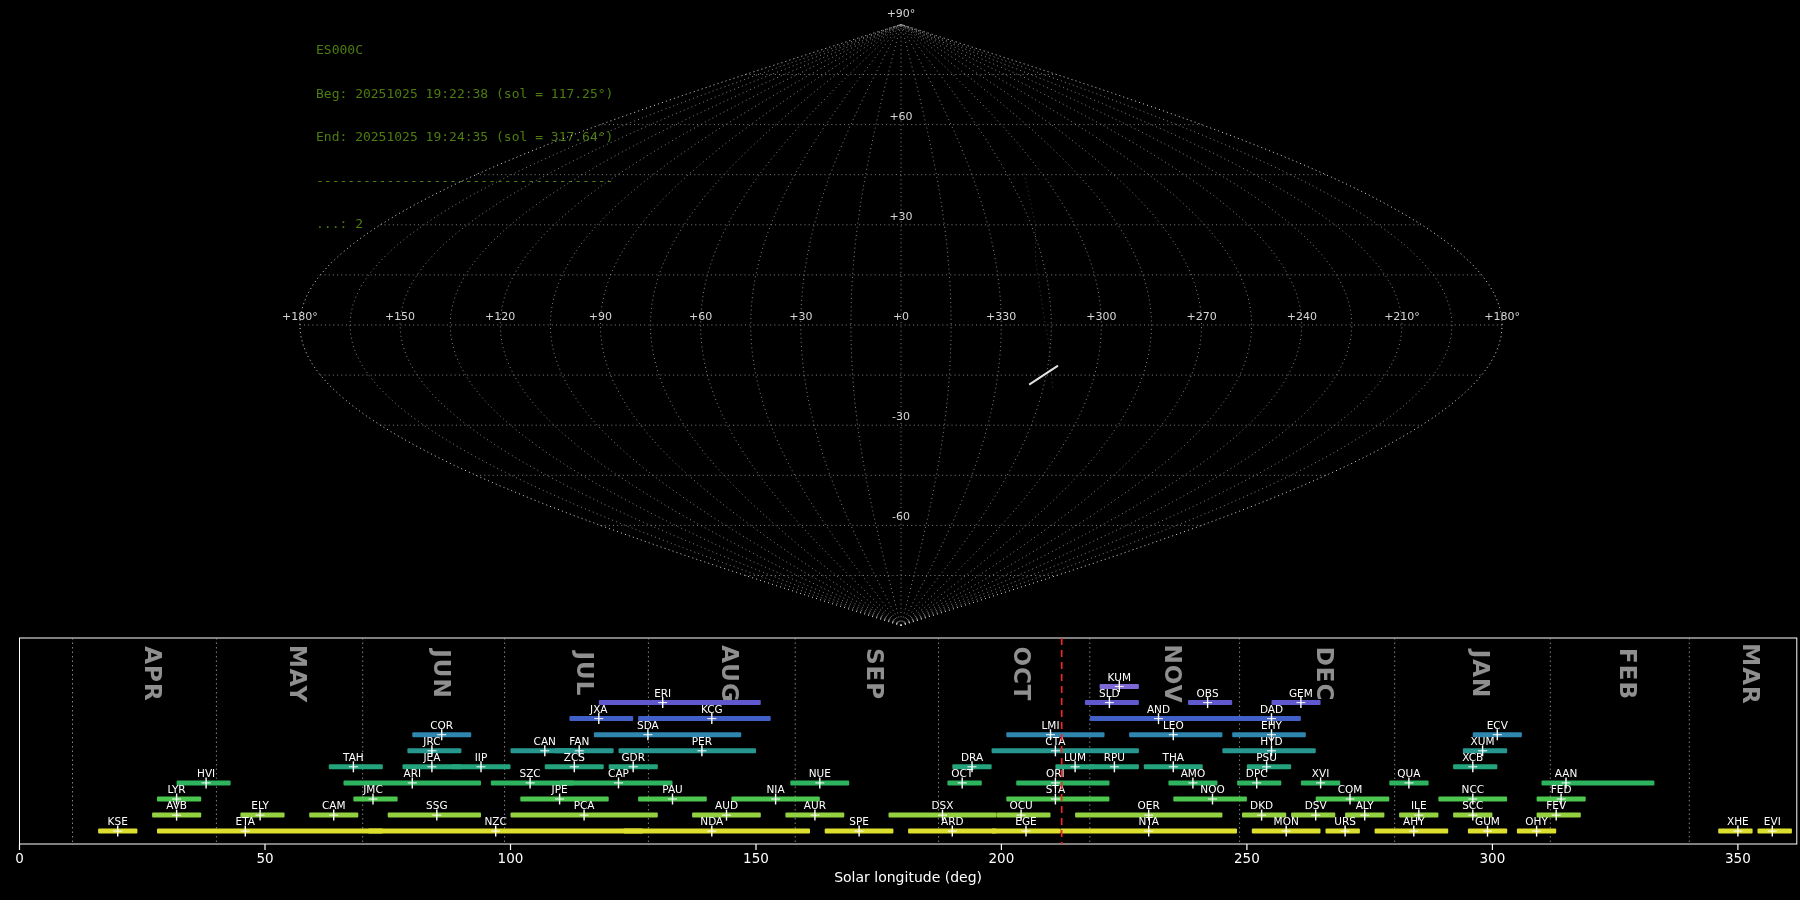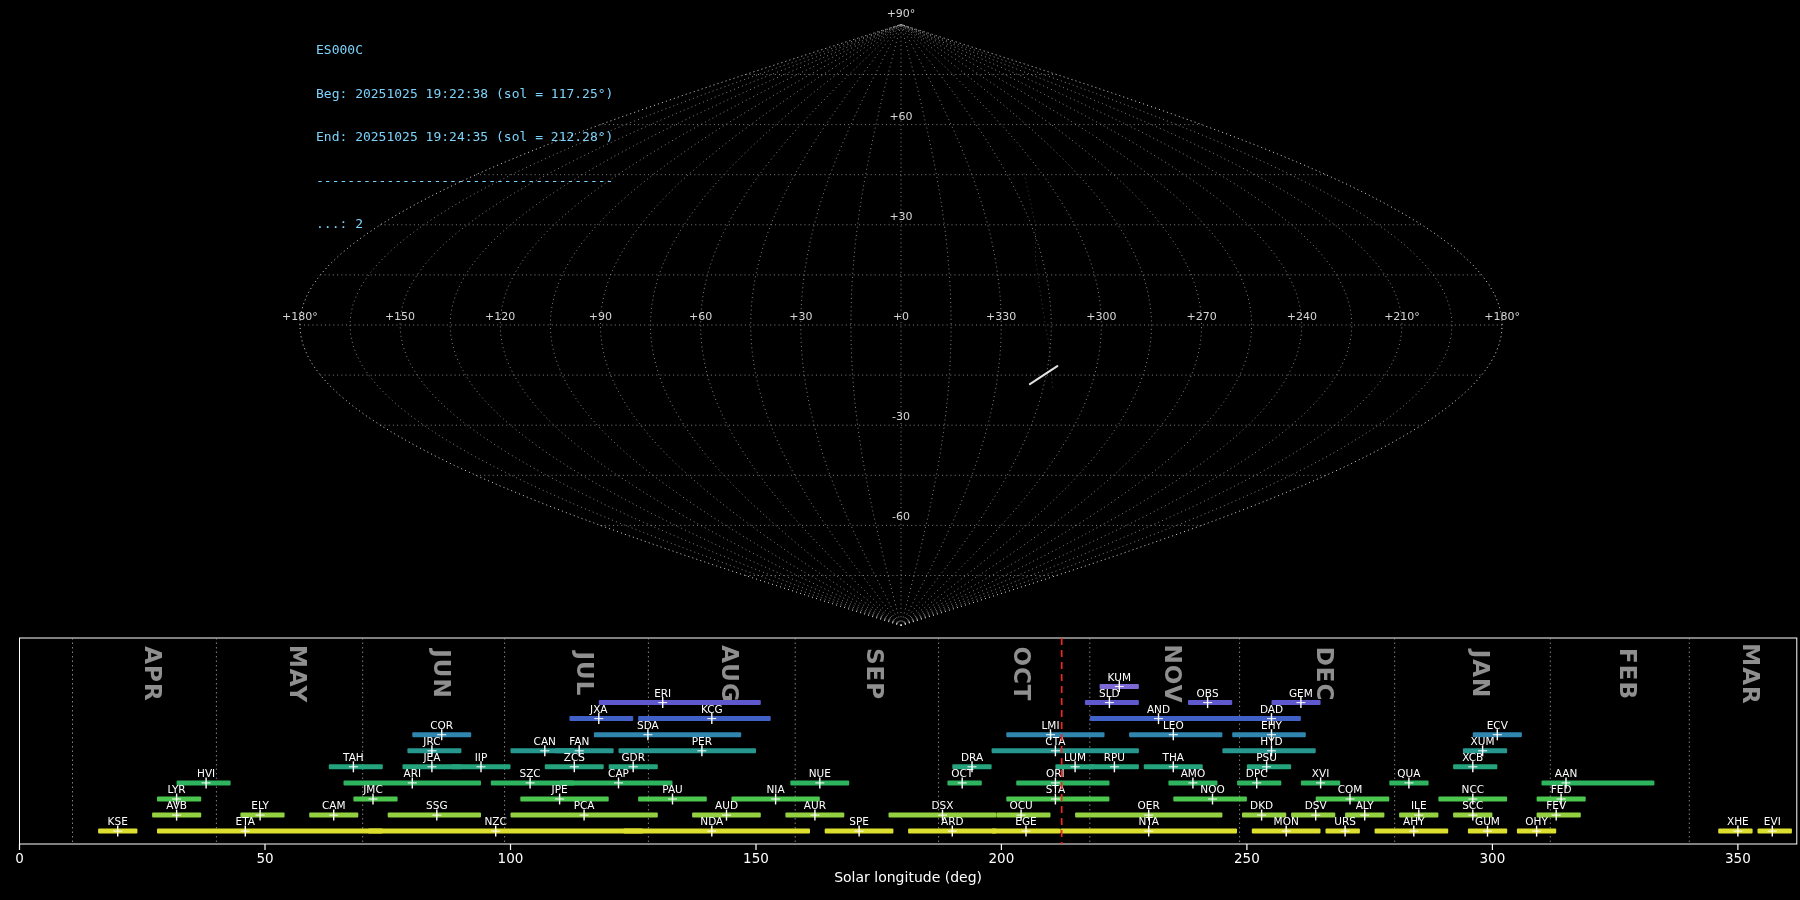--- a/index.html
+++ b/index.html
@@ -1,18 +1,18 @@
 <!DOCTYPE html>
 <html><head>
 <meta charset="utf-8">
 <style>
   html,body{margin:0;padding:0;background:#000;}
   body{width:1800px;height:900px;overflow:hidden;}
   .stage{position:relative;width:1800px;height:900px;background:#000;font-family:"DejaVu Sans",sans-serif;}
-  .info{position:absolute;left:316px;top:14px;color:#7dd3fc;font-family:"DejaVu Sans Mono",monospace;
+  .info{position:absolute;left:316px;top:14px;color:#4d7c0f;font-family:"DejaVu Sans Mono",monospace;
         font-size:13px;line-height:14.5px;white-space:pre;}
   svg{position:absolute;left:0;display:block;}
   #skymap{top:0;}
   #chart{top:630px;}
   .grid{fill:none;stroke:#b3b3b3;stroke-width:1;stroke-dasharray:1 3.2;opacity:.72;}
   .boundary{stroke:#e4e4e4;opacity:.95;}
   .maplabel{fill:#d6d6d6;font-size:11px;text-anchor:middle;font-family:"DejaVu Sans",sans-serif;}
   .meteor{stroke:#eaeaea;stroke-linecap:round;}
   .fov{fill:none;stroke:#8a8a8a;stroke-width:1;stroke-dasharray:1 3.4;opacity:.45;}
   .frame{fill:none;stroke:#fff;stroke-width:1;}
@@ -26,21 +26,21 @@
   .peakv{stroke:#fff;stroke-width:1.4;}
   .peakh{stroke:#fff;stroke-width:1.1;opacity:.9;}
 </style>
 </head>
 <body>
 
 <div class="stage">
   <div class="info">
     <div>ES000C</div>
     <div>Beg: 20251025 19:22:38 (sol = 117.25°)</div>
-    <div>End: 20251025 19:24:35 (sol = 212.28°)</div>
+    <div>End: 20251025 19:24:35 (sol = 317.64°)</div>
     <div>--------------------------------------</div>
     <div>...: 2</div>
   </div>
   <svg id="skymap" width="1800" height="630">
       <line x1="745.4" y1="575.5" x2="1056.6" y2="575.5" class="grid"></line>
       <line x1="600.4" y1="525.4" x2="1201.6" y2="525.4" class="grid"></line>
       <line x1="475.9" y1="475.3" x2="1326.1" y2="475.3" class="grid"></line>
       <line x1="380.3" y1="425.2" x2="1421.7" y2="425.2" class="grid"></line>
       <line x1="320.3" y1="375.1" x2="1481.7" y2="375.1" class="grid"></line>
       <line x1="299.8" y1="325.0" x2="1502.2" y2="325.0" class="grid"></line>

